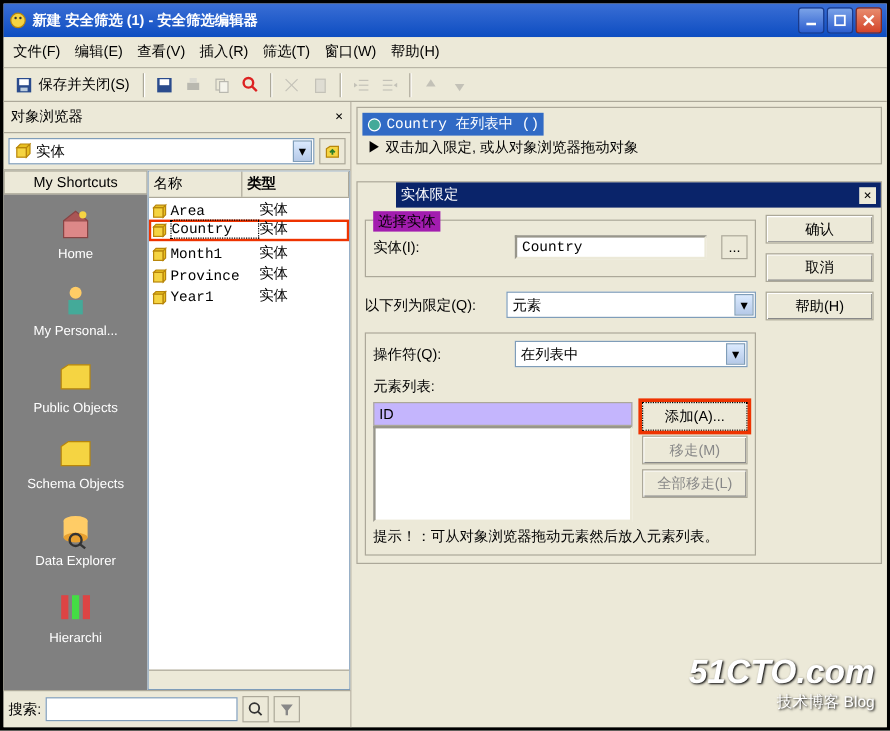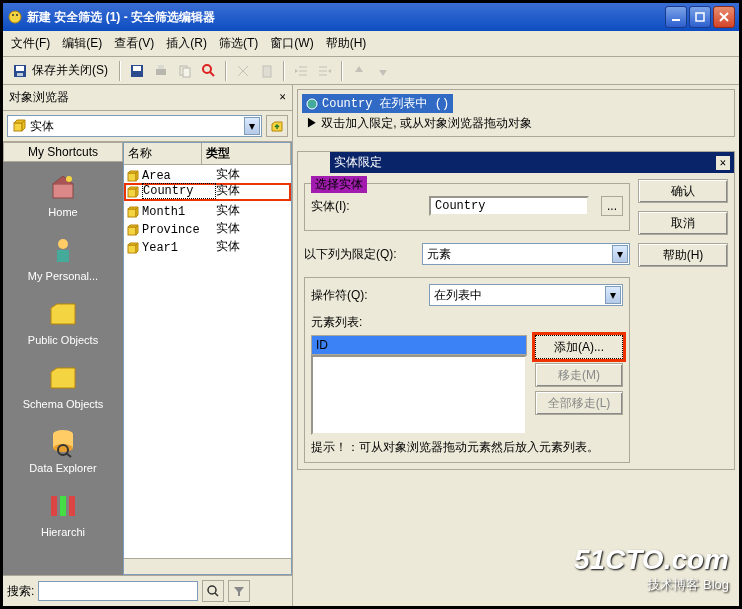--- a/index.html
+++ b/index.html
@@ -57,21 +57,21 @@
 .btn.disabled { color: #888; }
 .form-row { display: flex; align-items: center; margin-bottom: 8px; gap: 8px; }
 .form-row .lbl { width: 110px; }
 .form-row .field { flex: 1; }
 .textfield { height: 20px; border: 2px inset #ece9d8; background: #fff; padding: 0 4px; display: flex; align-items: center; font-family: "Courier New", monospace; }
 .dots-btn { width: 22px; height: 20px; border: 1px solid #aca899; background: #ece9d8; display: flex; align-items: center; justify-content: center; margin-left: 4px; }
 .group-box { border: 1px solid #aca899; padding: 6px; margin-top: 4px; position: relative; }
 .group-title { position: absolute; top: -8px; left: 6px; background: #a21caf; padding: 0 4px; }
 .element-section { display: flex; gap: 8px; }
 .element-list { flex: 1; }
-.element-list-header { background: #3b82f6; border: 1px solid #aca899; padding: 2px 4px; }
+.element-list-header { background: #c4b5fd; border: 1px solid #aca899; padding: 2px 4px; }
 .element-list-body { height: 80px; border: 2px inset #ece9d8; background: #fff; }
 .element-btns { width: 88px; display: flex; flex-direction: column; gap: 4px; }
 .btn.hl-red { outline: 3px solid #e30; }
 .btn.dotted { border: 1px dotted #000; box-shadow: none; }
 .hint-text { margin-top: 4px; font-size: 12px; }
 .search-row { padding: 4px; display: flex; align-items: center; gap: 4px; border-top: 1px solid #aca899; }
 .search-row input { flex: 1; height: 20px; border: 1px solid #7f9db9; padding: 0 4px; max-width: 160px; }
 .watermark { position: absolute; right: 10px; bottom: 12px; color: #fff; font-family: Arial; text-shadow: 1px 1px 2px #000; text-align: right; pointer-events: none; }
 .watermark .big { font-size: 28px; font-weight: bold; font-style: italic; }
 .watermark .small { font-size: 13px; }

